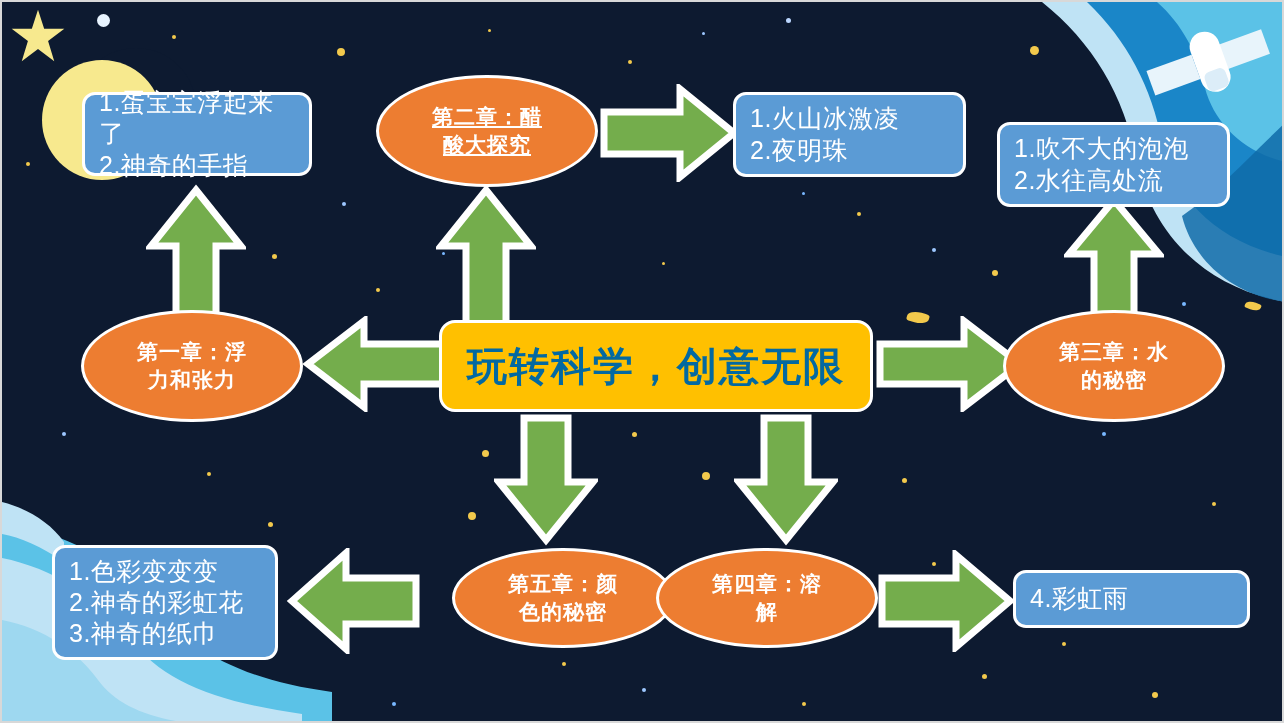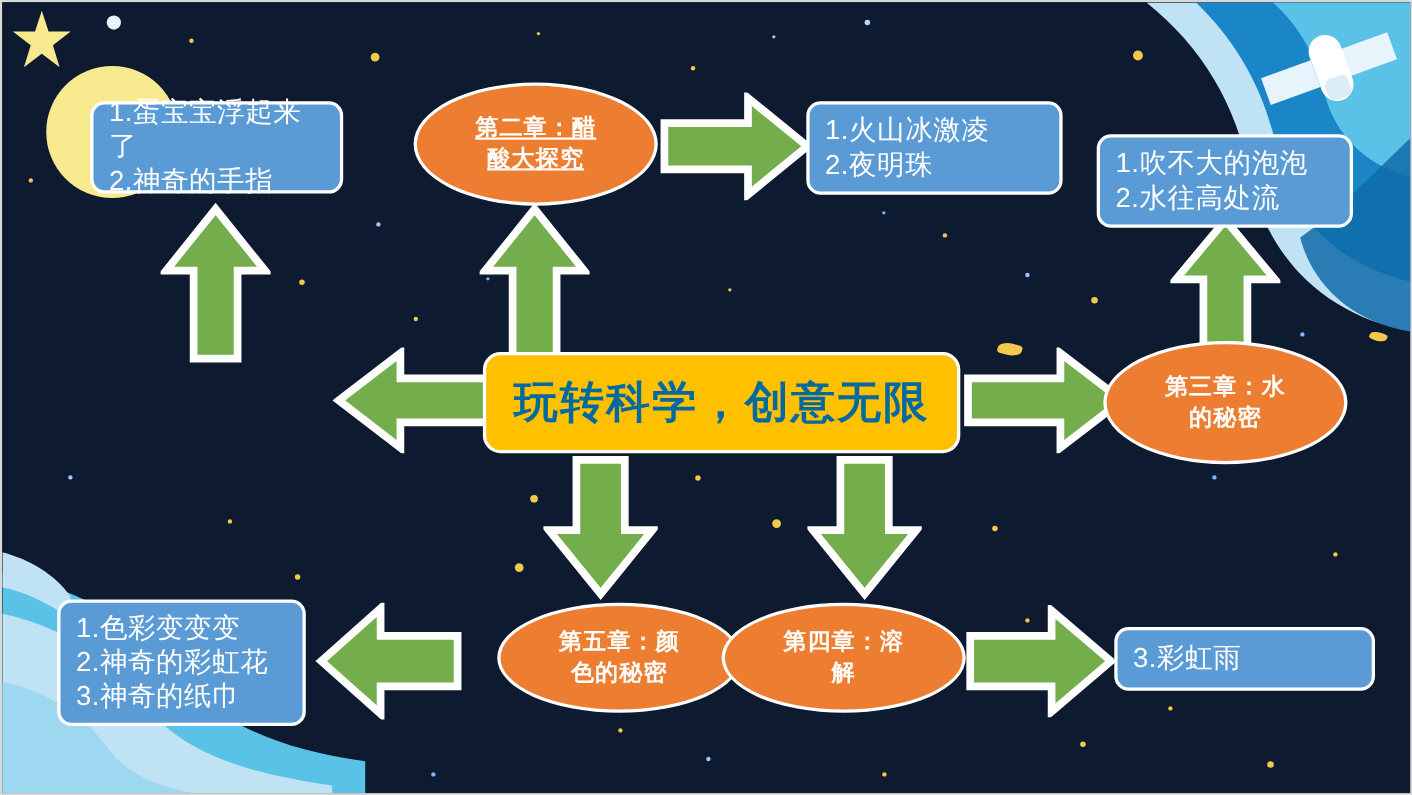--- a/index.html
+++ b/index.html
@@ -238,20 +238,24 @@
   <div class="node box" style="left:731px;top:90px;width:233px;height:85px;">
     <span class="txt">1.火山冰激凌
 2.夜明珠</span>
   </div>
 
   <div class="node box" style="left:995px;top:106px;width:233px;height:85px;margin-top:14px;">
     <span class="txt">1.吹不大的泡泡
 2.水往高处流</span>
   </div>
 
+  <div class="node ellipse" style="left:79px;top:308px;width:222px;height:112px;">
+    <span class="txt">第一章：浮
+力和张力</span>
+  </div>
 
   <div class="node center" style="left:437px;top:318px;width:434px;height:92px;">
     <span class="txt">玩转科学，创意无限</span>
   </div>
 
   <div class="node ellipse" style="left:1001px;top:308px;width:222px;height:112px;">
     <span class="txt">第三章：水
 的秘密</span>
   </div>
 
@@ -265,16 +269,16 @@
     <span class="txt">第五章：颜
 色的秘密</span>
   </div>
 
   <div class="node ellipse" style="left:654px;top:546px;width:222px;height:100px;">
     <span class="txt">第四章：溶
 解</span>
   </div>
 
   <div class="node box" style="left:1011px;top:568px;width:237px;height:58px;">
-    <span class="txt">3.彩虹雨</span>
+    <span class="txt">4.彩虹雨</span>
   </div>
 
 </div>
 
 </body></html>

